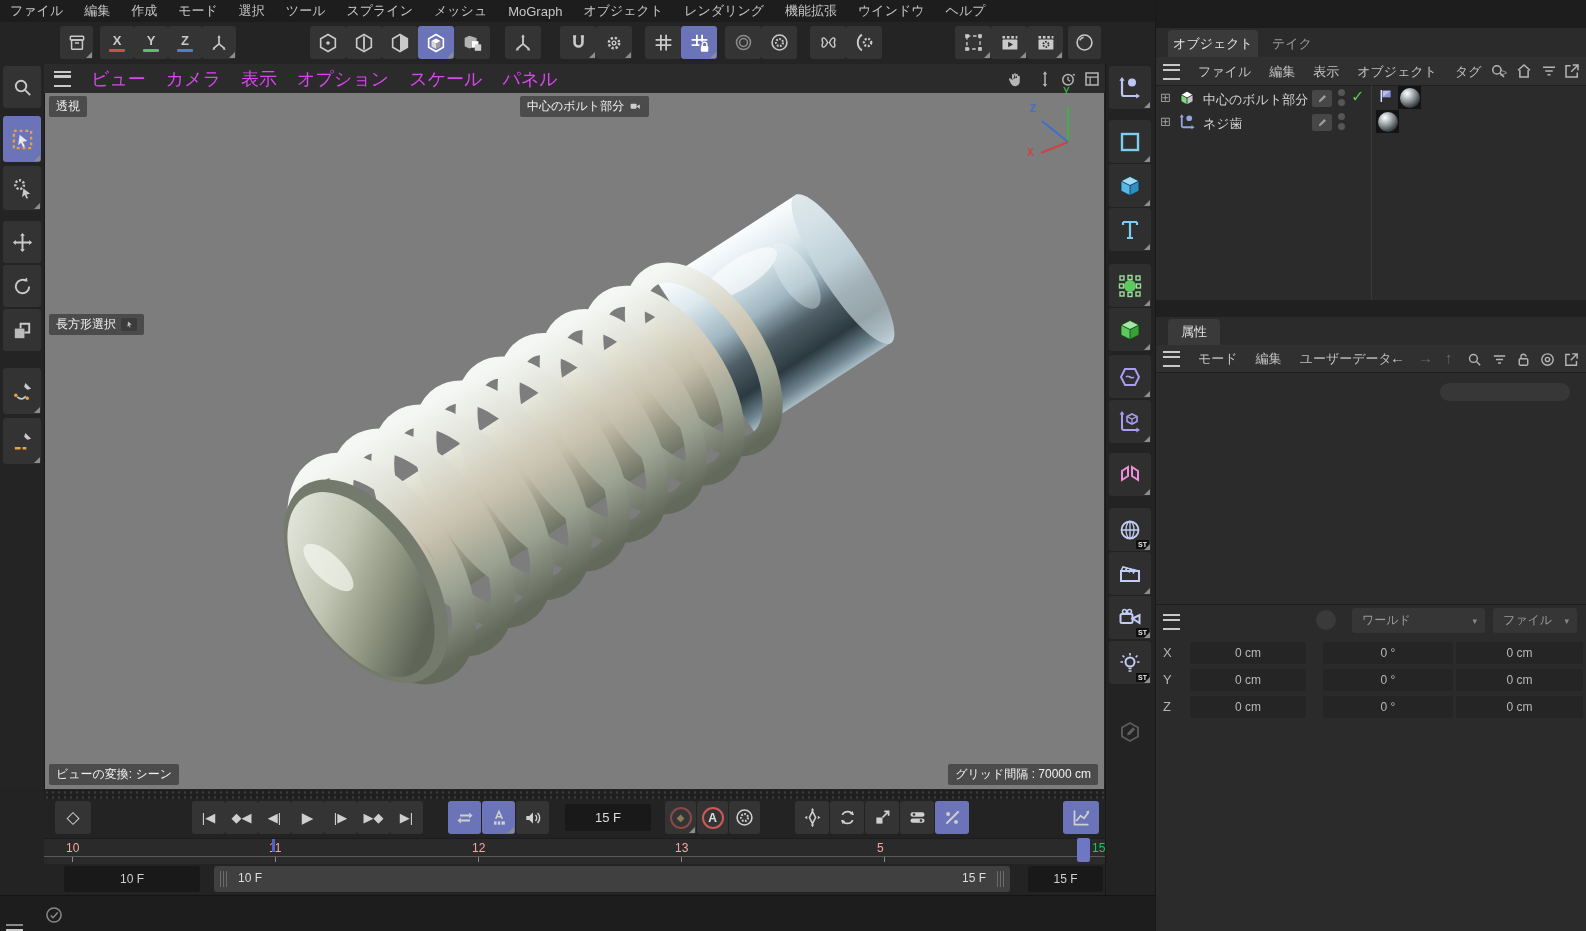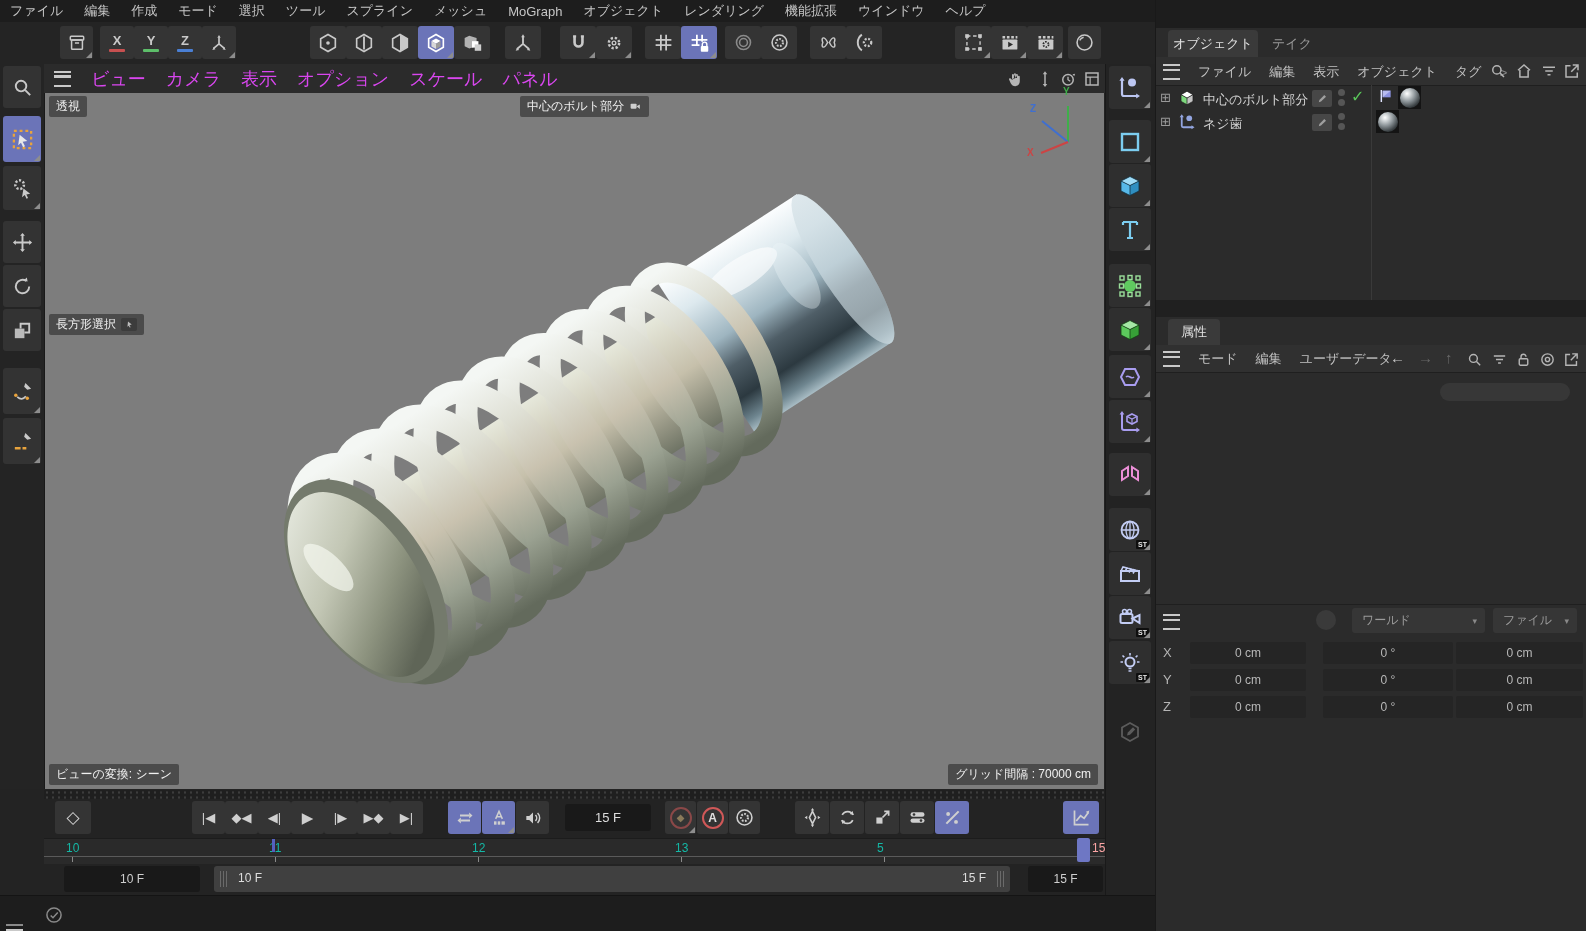--- a/index.html
+++ b/index.html
@@ -58,21 +58,21 @@
   .dd em{position:absolute;right:8px;font-style:normal;font-size:9px;color:#8a8a8a}
   .cfield{position:absolute;height:22px;background:#252525;border-radius:2px;display:flex;align-items:center;
           justify-content:center;font-size:12px;color:#b8b8b8}
   
   .tlbg{left:0;top:789px;width:1105px;height:106px;background:#232323}
   .tgrip{left:44px;top:790px;width:1061px;height:9px;background:#1f1f1f;
          background-image:radial-gradient(circle,#3c3c3c 1px,transparent 1.3px);background-size:6px 5px}
   .tb2{position:absolute;top:801px;height:33px;background:#343434;border-radius:3px;display:flex;
        align-items:center;justify-content:center;color:#cfcfcf;font-size:13px;box-sizing:border-box}
   .ruler{left:44px;top:838px;width:1061px;height:25px;background:#2a2a2a;border-top:1px solid #1c1c1c}
-  .rnum{position:absolute;top:841px;font-size:12px;color:#14b8a6}
+  .rnum{position:absolute;top:841px;font-size:12px;color:#fca5a5}
   .rtick{position:absolute;top:857px;width:1px;height:5px;background:#8a8a8a}
   .rangef{position:absolute;top:866px;height:26px;background:#191919;border-radius:3px;display:flex;
           align-items:center;justify-content:center;font-size:12px;color:#cfcfcf}
   .ring{width:22px;height:22px;border-radius:50%;display:flex;align-items:center;justify-content:center;
         box-sizing:border-box}
   .bbar{left:0;top:895px;width:1155px;height:36px;background:#1d1d1d;border-top:1px solid #141414}
 </style>
 </head>
 <body>
 
@@ -1021,21 +1021,21 @@
   <span class="rnum" style="left:877px">5</span>
   <div class="abs" style="left:44px;top:856px;width:1061px;height:1px;background:#5a5a5a"></div>
   <div class="rtick" style="left:72px"></div>
   <div class="rtick" style="left:275px"></div>
   <div class="rtick" style="left:478px"></div>
   <div class="rtick" style="left:681px"></div>
   <div class="rtick" style="left:884px"></div>
   <div class="rtick" style="left:1087px"></div>
   <div class="abs" style="left:272px;top:839px;width:3px;height:13px;background:#5560c0"></div>
   <div class="abs" style="left:1077px;top:838px;width:13px;height:24px;background:#6e77c4;border-radius:2px"></div>
-  <span class="rnum" style="left:1092px;color:#fca5a5">15</span>
+  <span class="rnum" style="left:1092px;color:#22c55e">15</span>
 
   <div class="rangef" style="left:64px;width:136px">
       <span>10 F</span>
     </div>
   <div class="abs" style="left:214px;top:866px;width:796px;height:26px;background:#404040;border-radius:3px">
     <span style="position:absolute;left:6px;top:5px;width:7px;height:16px;background:repeating-linear-gradient(90deg,#6a6a6a 0 1px,transparent 1px 3px)"></span>
     <span style="position:absolute;left:24px;top:5px;font-size:12px;color:#ddd">10 F</span>
     <span style="position:absolute;right:24px;top:5px;font-size:12px;color:#ddd">15 F</span>
     <span style="position:absolute;right:6px;top:5px;width:7px;height:16px;background:repeating-linear-gradient(90deg,#6a6a6a 0 1px,transparent 1px 3px)"></span>
   </div>

